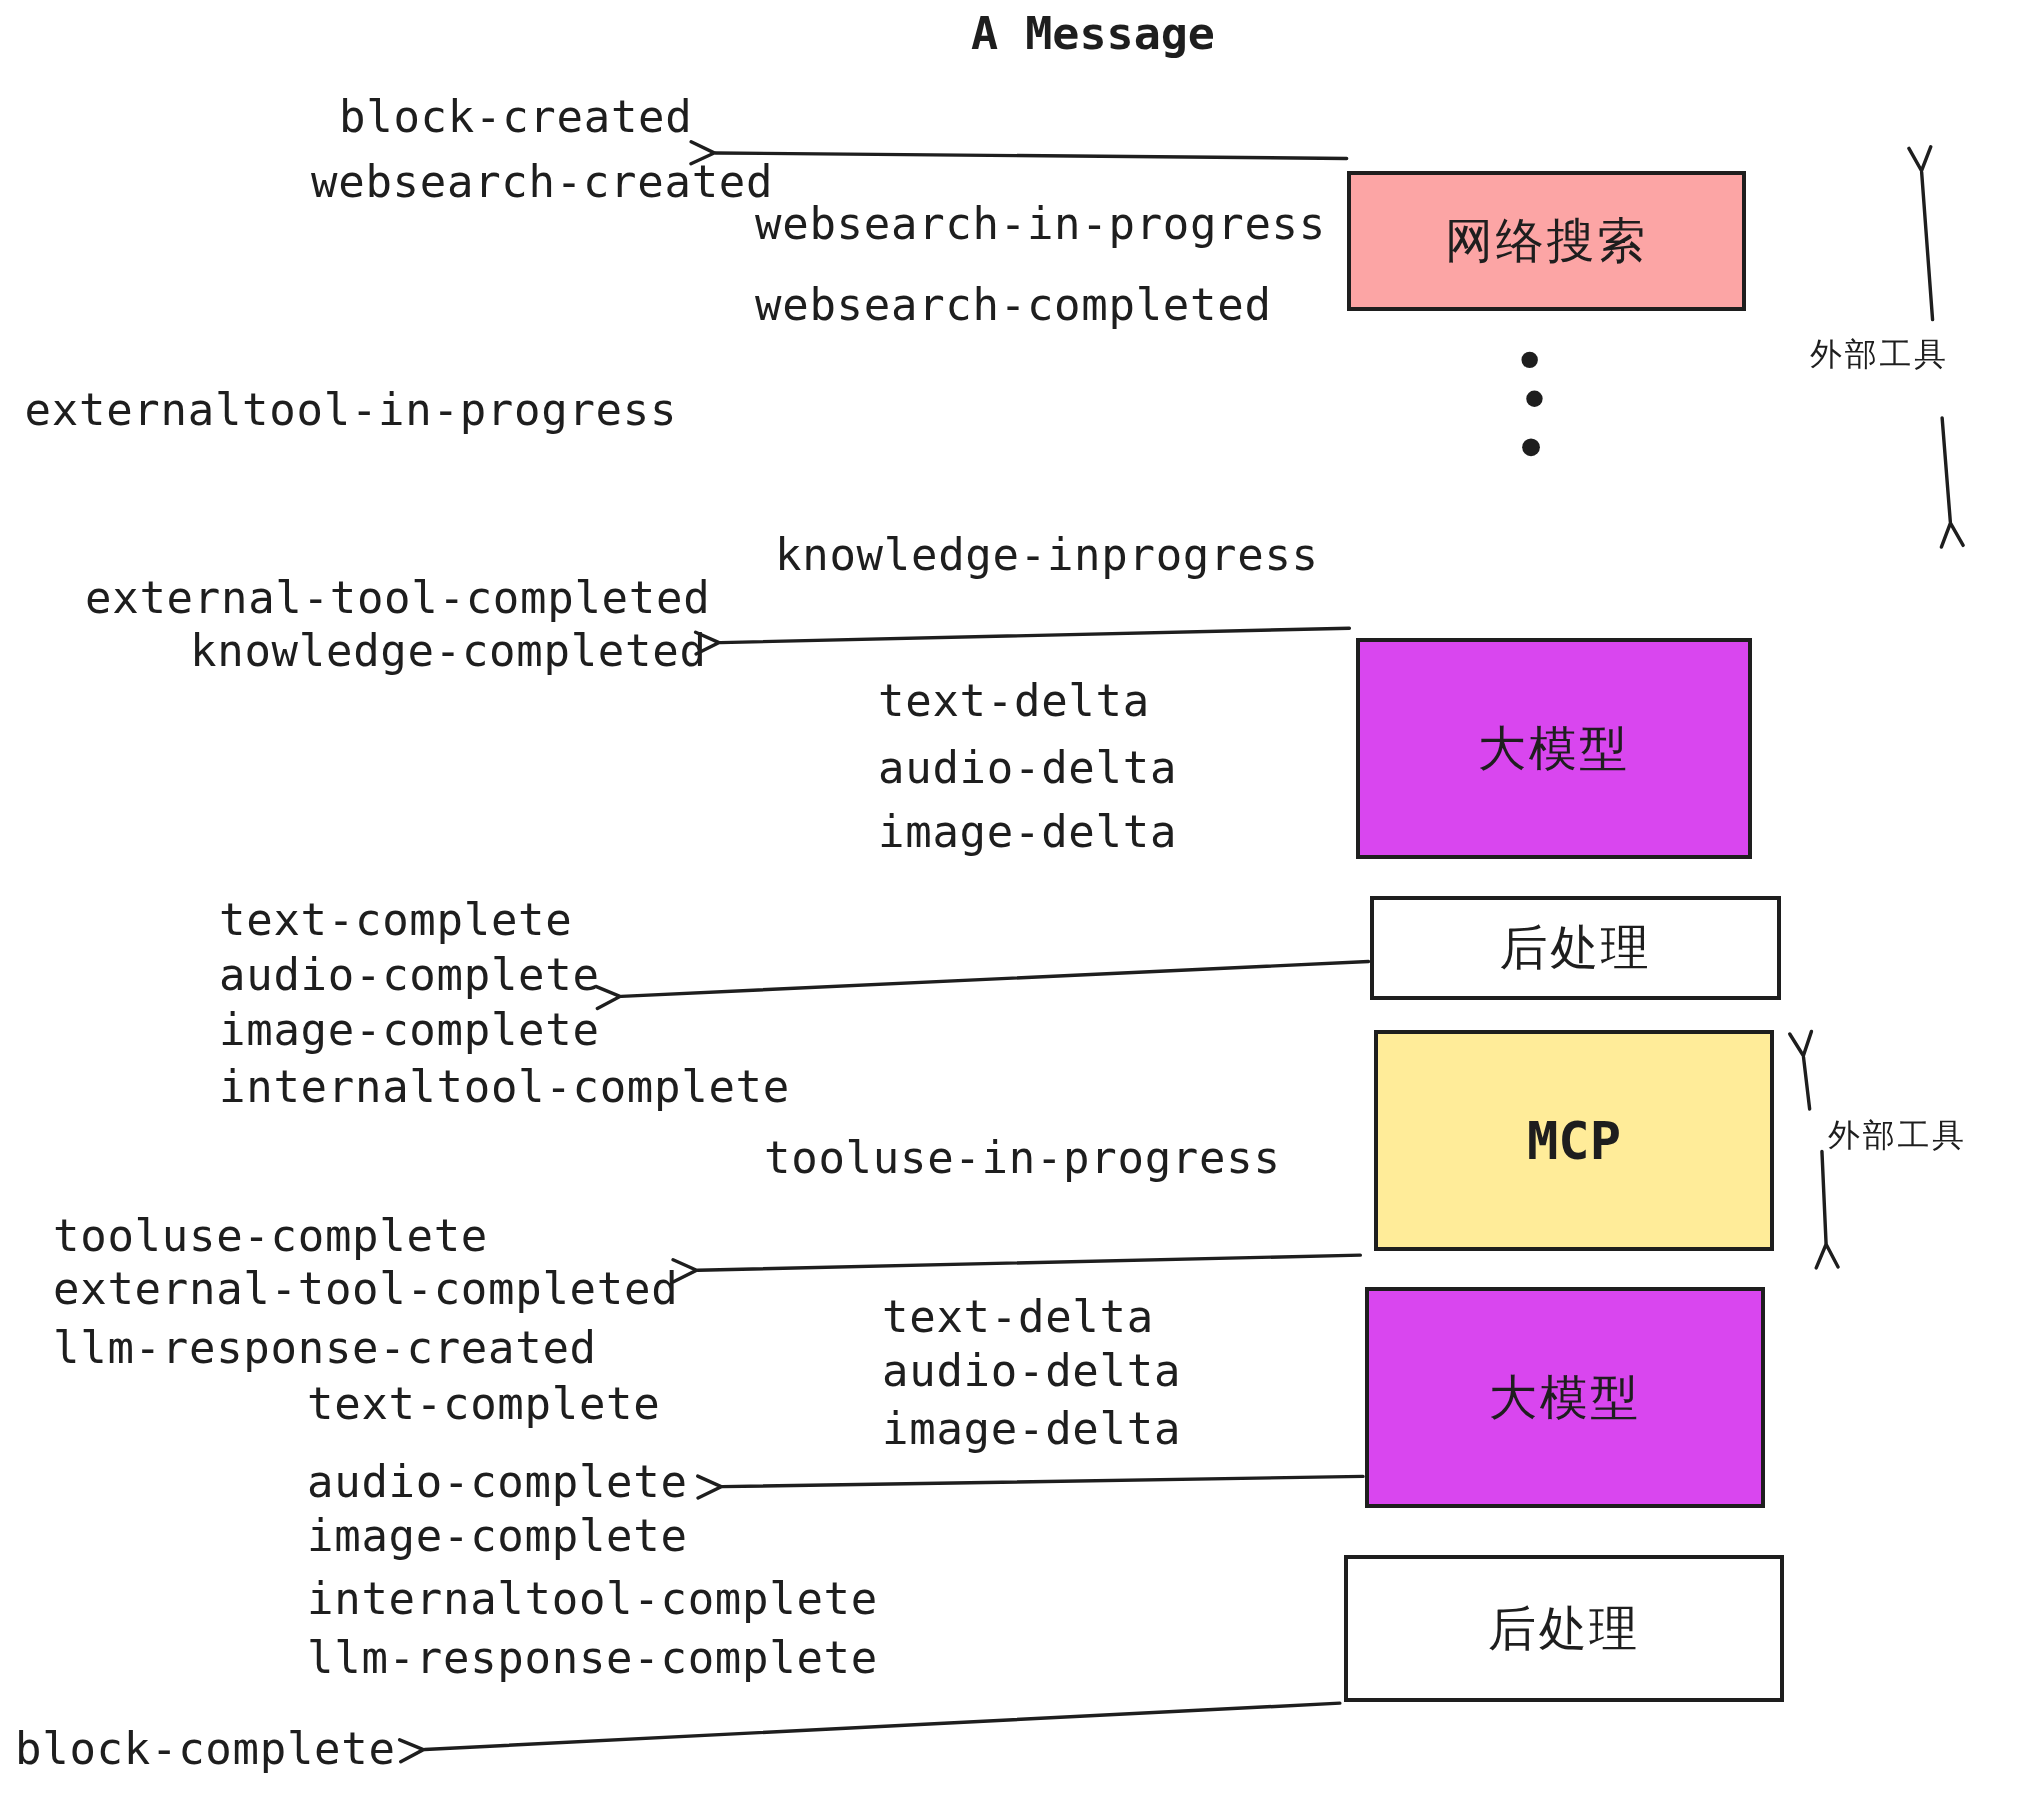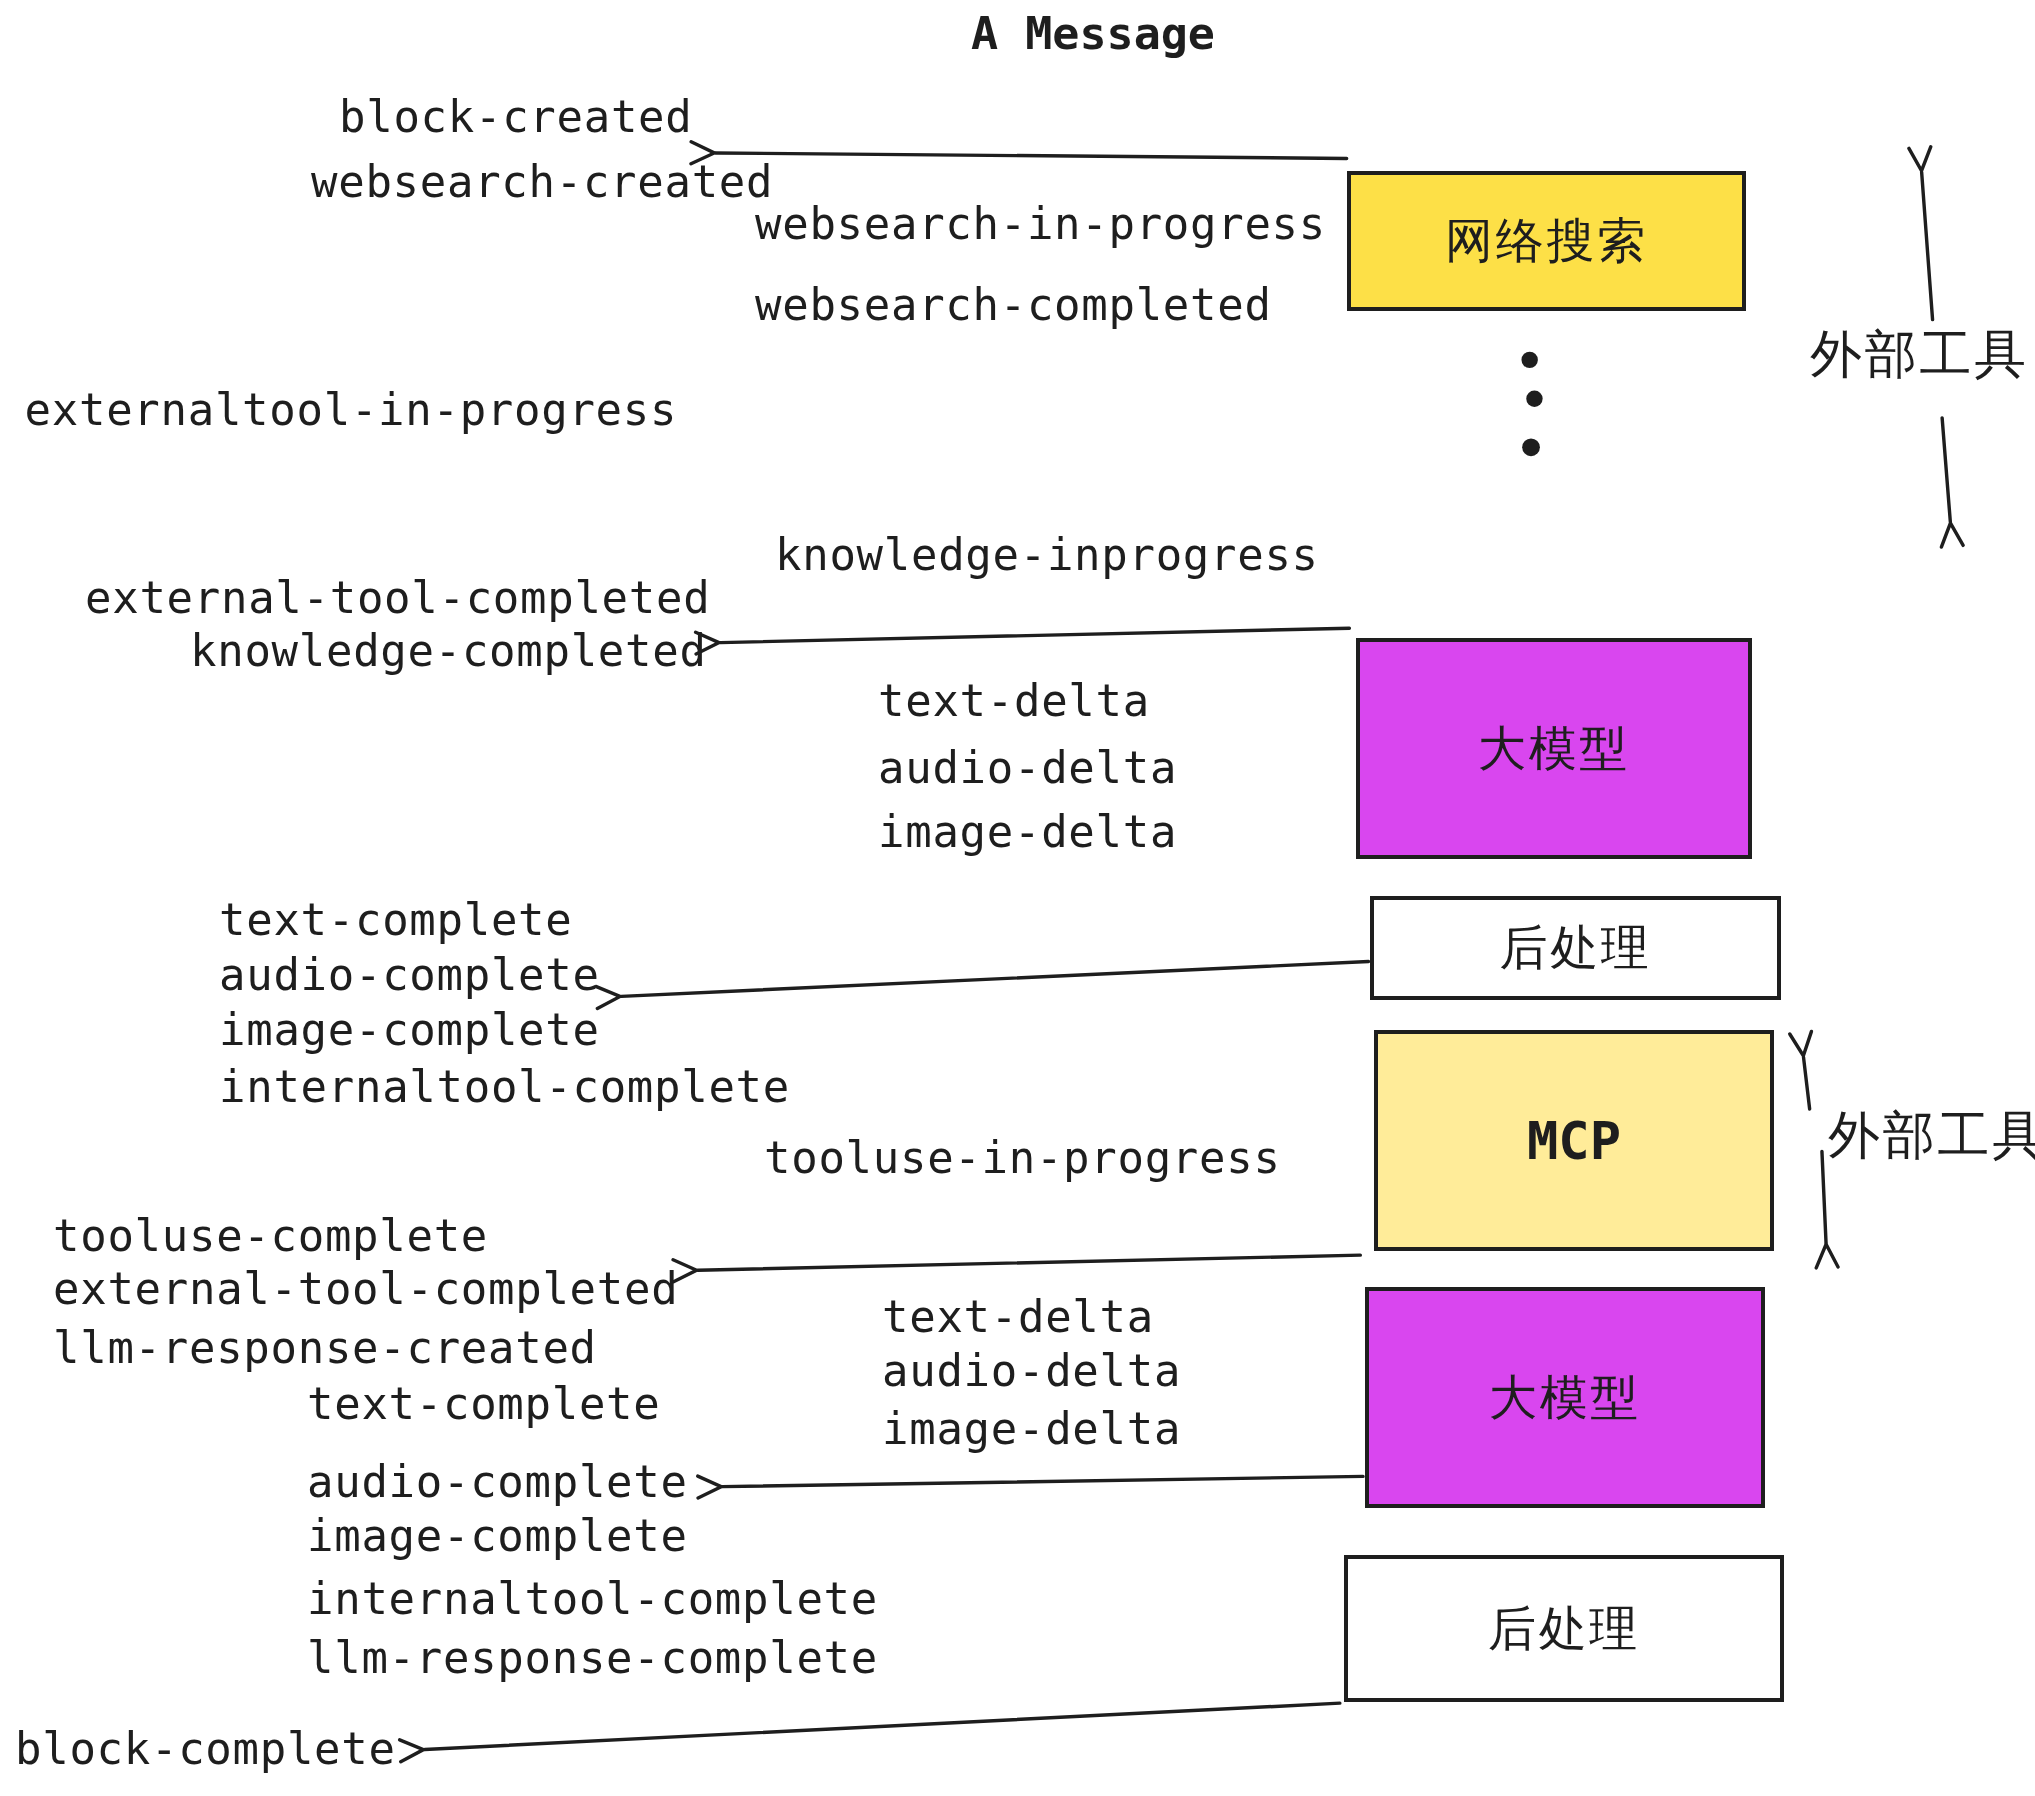--- a/index.html
+++ b/index.html
@@ -38,28 +38,28 @@
     font-weight:500;
     letter-spacing:2.7px;
     white-space:nowrap;
   }
   .box .latin{
     font-family:"DejaVu Sans Mono", monospace;
     font-size:52px;
     font-weight:600;
     white-space:nowrap;
   }
-  .pink{background:#fde047;}
+  .pink{background:#fca5a5;}
   .green{background:#d946ef;}
   .yellow{background:#ffec99;}
   .white{background:#ffffff;}
   .side-label{
     position:absolute;
     font-family:"DejaVu Sans", "Liberation Sans", sans-serif;
-    font-size:52px;
+    font-size:32px;
     font-weight:500;
     letter-spacing:2.7px;
     white-space:nowrap;
     transform:translateY(-50%);
   }
   svg.arrows{position:absolute;left:0;top:0;width:2035px;height:1796px;pointer-events:none;}
   svg.arrows line{stroke:#1e1e1e;stroke-width:5;stroke-linecap:round;}
   svg.arrows circle{fill:#1e1e1e;}
 </style>
 </head>

